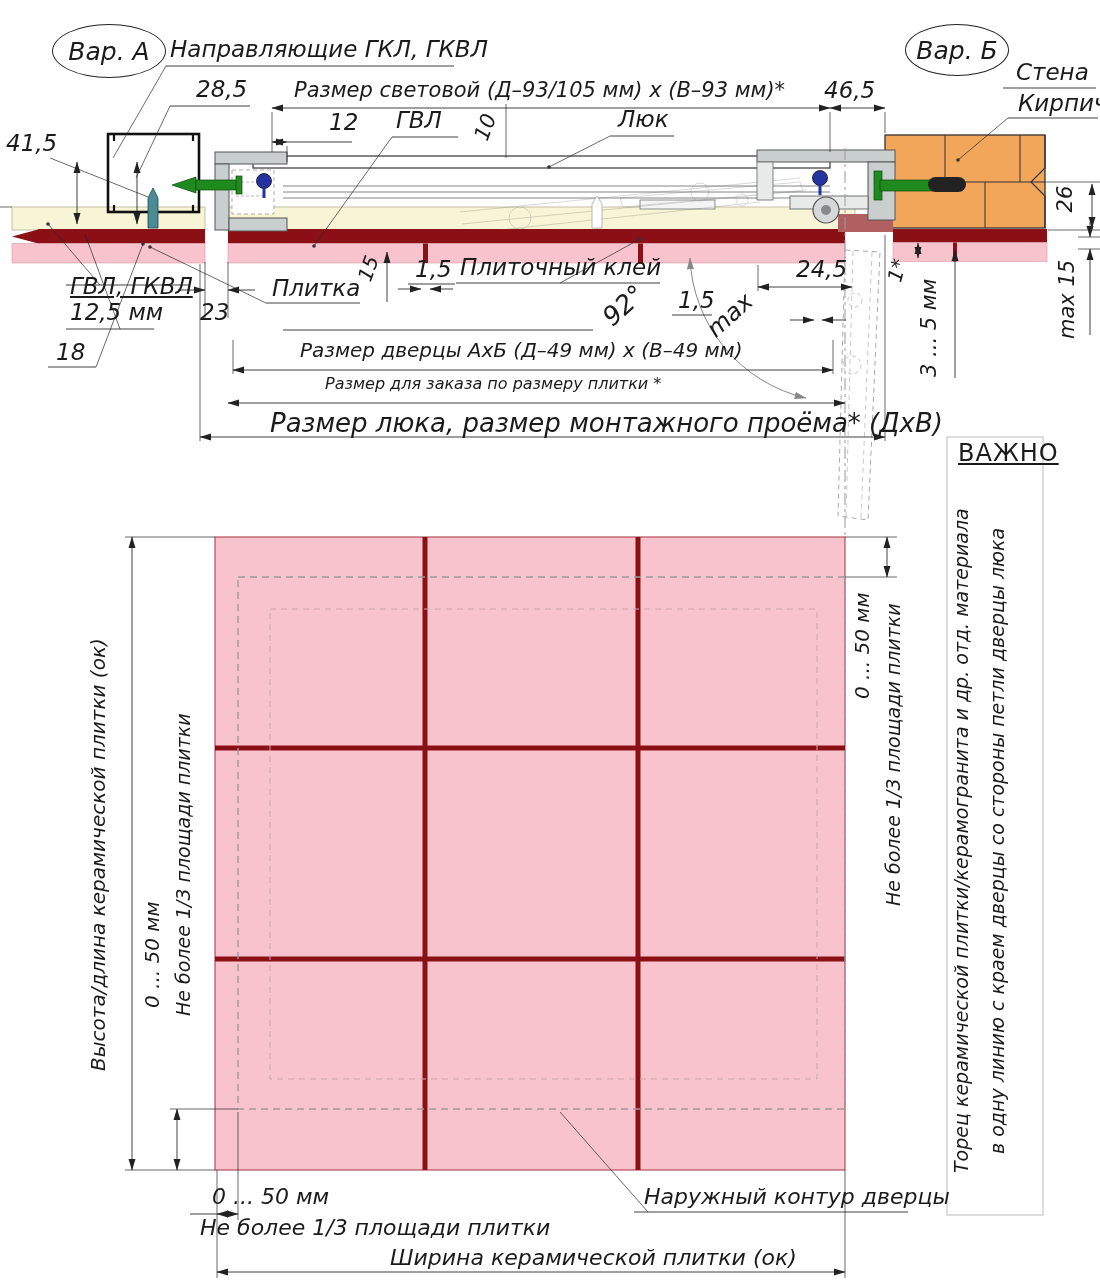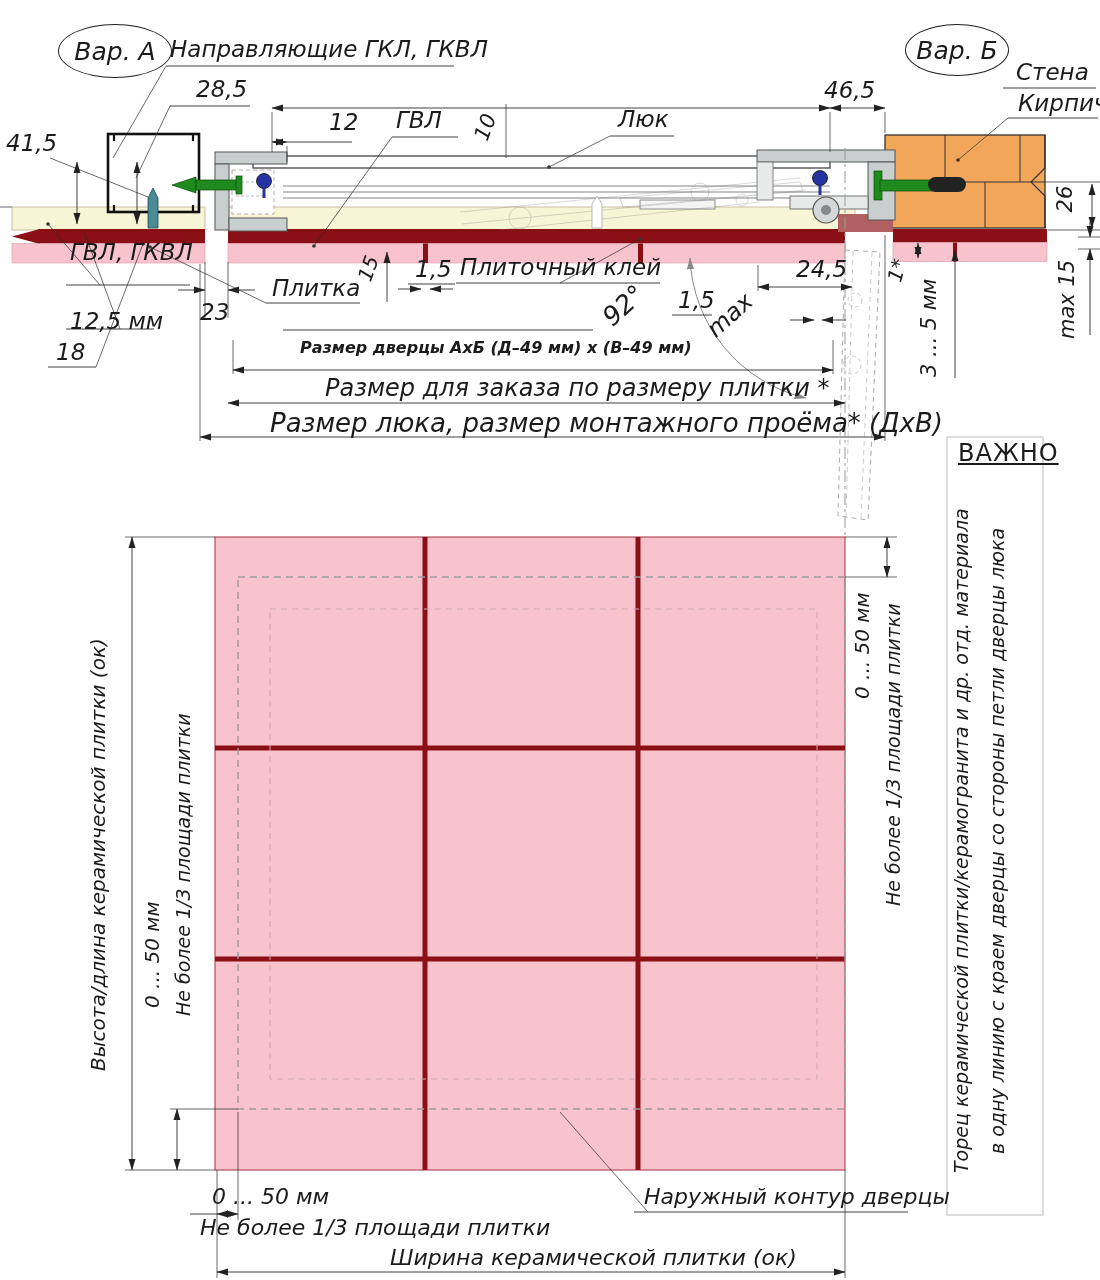--- a/index.html
+++ b/index.html
@@ -266,57 +266,58 @@
 
     <line x1="634" y1="1212" x2="908" y2="1212"></line>
     <line x1="648" y1="1212" x2="560" y2="1112" stroke-width="0.7"></line>
   </g>
 
   <g>
     <rect x="947" y="437" width="96" height="778" fill="#fff" stroke="#bbb" stroke-width="1"></rect>
   </g>
 </svg>
 
-<div class="ellipse" style="left:58px;top:24px;width:112px;height:52px;">
+<div class="ellipse" style="left:52px;top:24px;width:112px;height:52px;">
       <span>Вар. А</span>
     </div>
 <div class="ellipse" style="left:905px;top:24px;width:102px;height:50px;">
       <span>Вар. Б</span>
     </div>
 
 <div class="lbl s23" style="left:170px;top:37px;">Направляющие ГКЛ, ГКВЛ</div>
 <div class="lbl s23" style="left:196px;top:77px;">28,5</div>
+<div class="lbl s21" style="left:294px;top:79px;">Размер световой (Д–93/105 мм) х (В–93 мм)*</div>
 <div class="lbl s23" style="left:824px;top:78px;text-align:right;">46,5</div>
 <div class="lbl s23" style="left:1016px;top:60px;">Стена</div>
 <div class="lbl s23" style="left:1018px;top:91px;">Кирпич</div>
 <div class="lbl s23" style="left:297px;top:110px;margin-left:32px;">12</div>
 <div class="lbl s23" style="left:396px;top:108px;">ГВЛ</div>
 <div class="lbl s21 rot" style="left:472px;top:116px;transform:rotate(-70deg);">10</div>
 <div class="lbl s23" style="left:618px;top:107px;">Люк</div>
 <div class="lbl s23" style="left:6px;top:131px;">41,5</div>
 <div class="lbl s21 rot" style="left:1052px;top:188px;transform:rotate(-90deg);">26</div>
 
-<div class="lbl s23" style="left:70px;top:240px;">ГВЛ, ГКВЛ</div>
-<div class="lbl s23" style="left:70px;top:309px;">12,5 мм</div>
+<div class="lbl s23" style="left:70px;top:274px;text-decoration:underline;">ГВЛ, ГКВЛ</div>
+<div class="lbl s23" style="left:70px;top:300px;">12,5 мм</div>
 <div class="lbl s23" style="left:56px;top:340px;">18</div>
 <div class="lbl s23" style="left:200px;top:300px;">23</div>
 <div class="lbl s23" style="left:272px;top:276px;">Плитка</div>
 <div class="lbl s20 rot" style="left:356px;top:258px;transform:rotate(-70deg);">15</div>
 <div class="lbl s23" style="left:415px;top:257px;">1,5</div>
 <div class="lbl s23" style="left:460px;top:255px;">Плиточный клей</div>
 <div class="lbl s23" style="left:796px;top:257px;">24,5</div>
 <div class="lbl s26 rot" style="left:601px;top:292px;transform:rotate(-42deg);">92°</div>
 <div class="lbl s24 rot" style="left:704px;top:303px;transform:rotate(-42deg);">max</div>
 <div class="lbl s23" style="left:678px;top:288px;">1,5</div>
 <div class="lbl s20 rot" style="left:886px;top:260px;transform:rotate(-75deg);">1*</div>
 <div class="lbl s21 v" style="left:918px;top:272px;height:112px;">3 ... 5 мм</div>
 <div class="lbl s21 v" style="left:1056px;top:250px;height:98px;">max 15</div>
 
-<div class="lbl s22" style="left:300px;top:340px;font-size:16px;font-weight:bold;">Размер дверцы АхБ (Д–49 мм) х (В–49 мм)</div>
-<div class="lbl s22" style="left:325px;top:376px;font-size:24px;">Размер для заказа по размеру плитки *</div>
+<div class="lbl s22" style="left:300px;top:340px;font-size:20px;">Размер дверцы АхБ (Д–49 мм) х (В–49 мм)</div>
+<div class="lbl s22" style="left:325px;top:376px;font-size:16px;">Размер для заказа по размеру плитки *</div>
 <div class="lbl s22" style="left:270px;top:410px;font-size:26px;">Размер люка, размер монтажного проёма* (ДхВ)</div>
 
 <div class="lbl s20 v" style="left:88px;top:630px;height:450px;width:28px;">Высота/длина керамической плитки (ок)</div>
 <div class="lbl s20 v" style="left:142px;top:900px;height:110px;width:26px;">0 ... 50 мм</div>
 <div class="lbl s19 v" style="left:174px;top:728px;height:288px;width:26px;">Не более 1/3 площади плитки</div>
 <div class="lbl s20 v" style="left:852px;top:585px;height:122px;width:26px;">0 ... 50 мм</div>
 <div class="lbl s19 v" style="left:884px;top:585px;height:340px;width:26px;">Не более 1/3 площади плитки</div>
 <div class="lbl s22" style="left:212px;top:1185px;font-size:22px;">0 ... 50 мм</div>
 <div class="lbl s22" style="left:200px;top:1216px;font-size:22px;">Не более 1/3 площади плитки</div>
 <div class="lbl s22" style="left:390px;top:1246px;font-size:22px;">Ширина керамической плитки (ок)</div>

